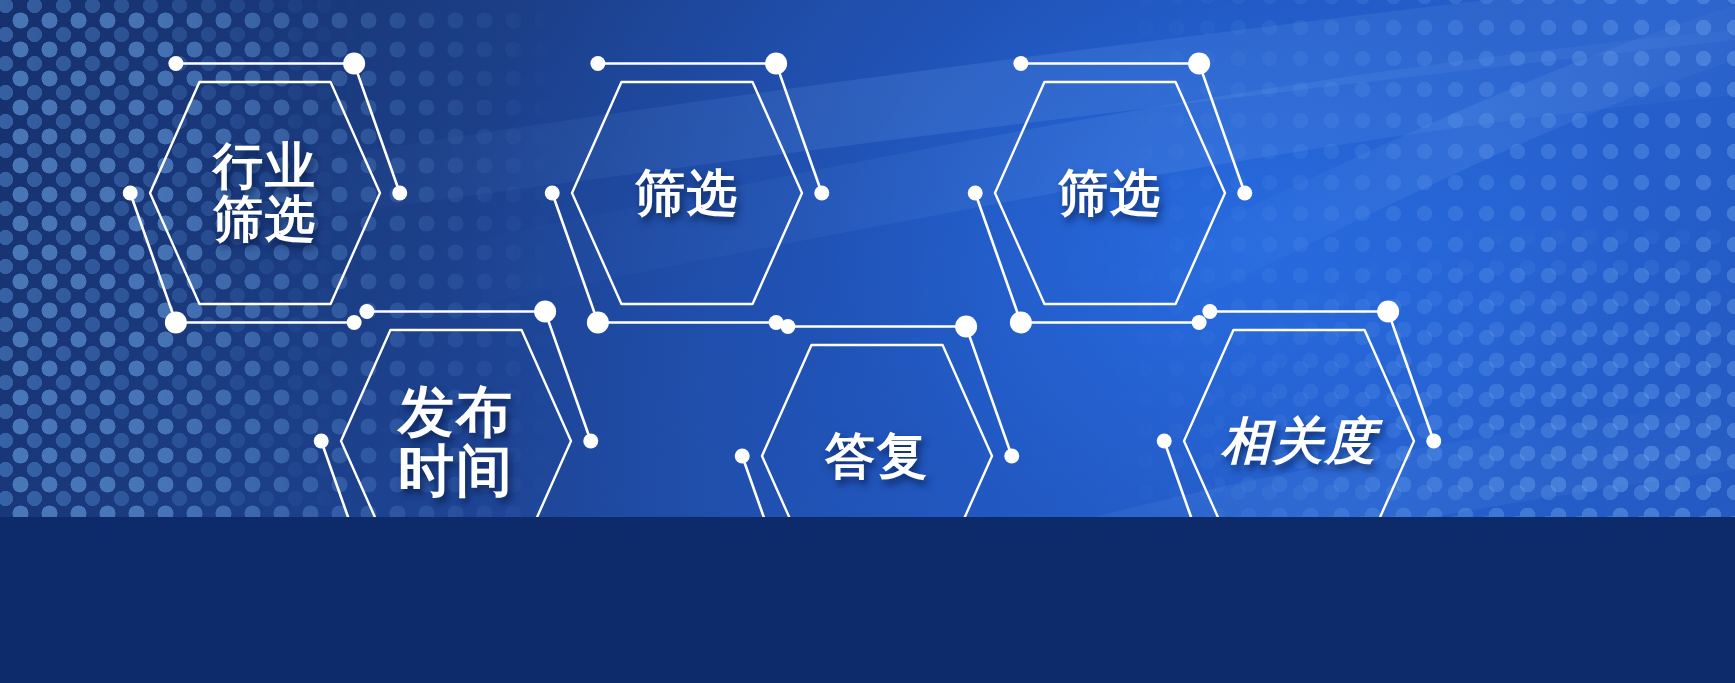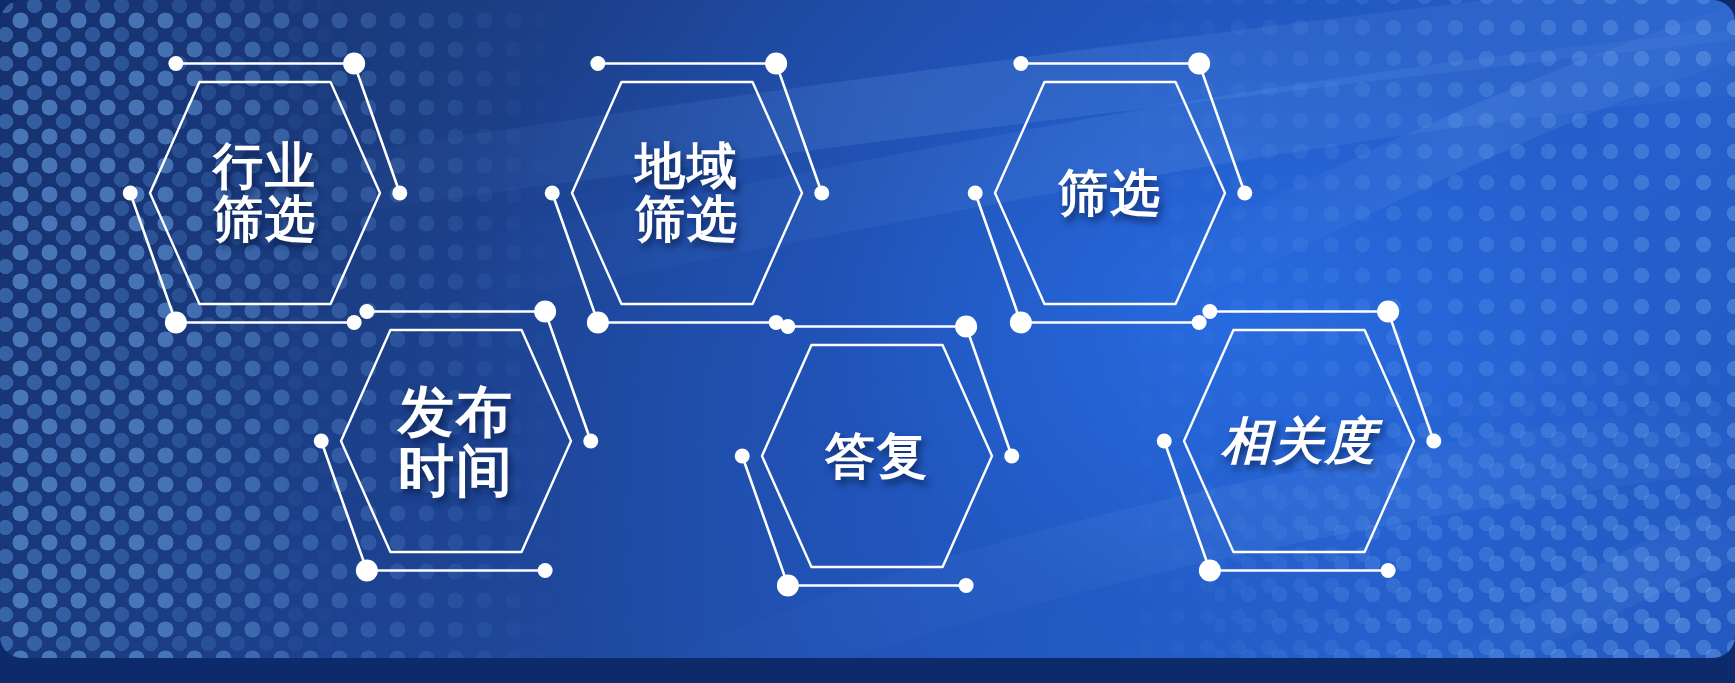--- a/index.html
+++ b/index.html
@@ -1,24 +1,23 @@
 <!DOCTYPE html>
 <html><head>
 <meta charset="utf-8">
 <style>
   html,body{margin:0;padding:0;background:#0d2a6b;}
   #stage{
     position:relative;
-    width:1735px;height:658px;
+    width:1735px;height:517px;
     overflow:hidden;
     font-family:"Liberation Sans","DejaVu Sans",sans-serif;
     background:
       radial-gradient(ellipse 1100px 800px at 72% 48%, rgba(40,110,230,0.85) 0%, rgba(33,92,205,0.45) 38%, rgba(25,66,160,0.0) 72%),
       linear-gradient(118deg, #16306d 0%, #1a3a7d 18%, #1e4596 38%, #2254b7 62%, #2a62cc 82%, #2458bd 100%);
-    border-radius: 22px;
   }
 
   
   .dots{position:absolute;top:0;bottom:0;pointer-events:none;}
   .dots-left{
     left:0;width:560px;
     background-image:radial-gradient(circle, rgba(104,160,225,0.62) 38%, rgba(104,160,225,0) 40%);
     background-size:29px 29px;
     background-position:6px 6px;
     -webkit-mask-image:linear-gradient(to right, rgba(0,0,0,1) 0%, rgba(0,0,0,0.92) 28%, rgba(0,0,0,0.45) 62%, rgba(0,0,0,0) 100%);
@@ -131,21 +130,20 @@
           <path d="M 71.87825 286.435 L 250.12175000000002 286.435" stroke="#ffffff" stroke-width="2.6" fill="none" stroke-linecap="round"></path>
           <path d="M 26.22500000000001 157 L 71.87825 286.435" stroke="#ffffff" stroke-width="2.6" fill="none" stroke-linecap="round"></path>
           <circle cx="71.87825" cy="27.564999999999998" r="7.5" fill="#ffffff"></circle>
           <circle cx="250.12175000000002" cy="27.564999999999998" r="11" fill="#ffffff"></circle>
           <circle cx="295.775" cy="157" r="7.5" fill="#ffffff"></circle>
           <circle cx="250.12175000000002" cy="286.435" r="7.5" fill="#ffffff"></circle>
           <circle cx="71.87825" cy="286.435" r="11" fill="#ffffff"></circle>
           <circle cx="26.22500000000001" cy="157" r="7.5" fill="#ffffff"></circle>
         </svg>
         <div class="hexlabel" style="font-size: 50px;">
-          <span class="l1">地域</span>
           <span class="l2">筛选</span>
         </div>
       </div>
       <div class="hex" style="left: 949px; top: 36px; width: 322px; height: 314px;">
         <svg width="322" height="314" viewBox="0 0 322 314">
           <polygon points="95.44999999999999,46 226.55,46 276,157 226.55,268 95.44999999999999,268 46,157" fill="none" stroke="#ffffff" stroke-width="2.4" stroke-linejoin="round"></polygon>
           <path d="M 71.87825 27.564999999999998 L 250.12175000000002 27.564999999999998" stroke="#ffffff" stroke-width="2.6" fill="none" stroke-linecap="round"></path>
           <path d="M 250.12175000000002 27.564999999999998 L 295.775 157" stroke="#ffffff" stroke-width="2.6" fill="none" stroke-linecap="round"></path>
           <path d="M 71.87825 286.435 L 250.12175000000002 286.435" stroke="#ffffff" stroke-width="2.6" fill="none" stroke-linecap="round"></path>
           <path d="M 26.22500000000001 157 L 71.87825 286.435" stroke="#ffffff" stroke-width="2.6" fill="none" stroke-linecap="round"></path>

